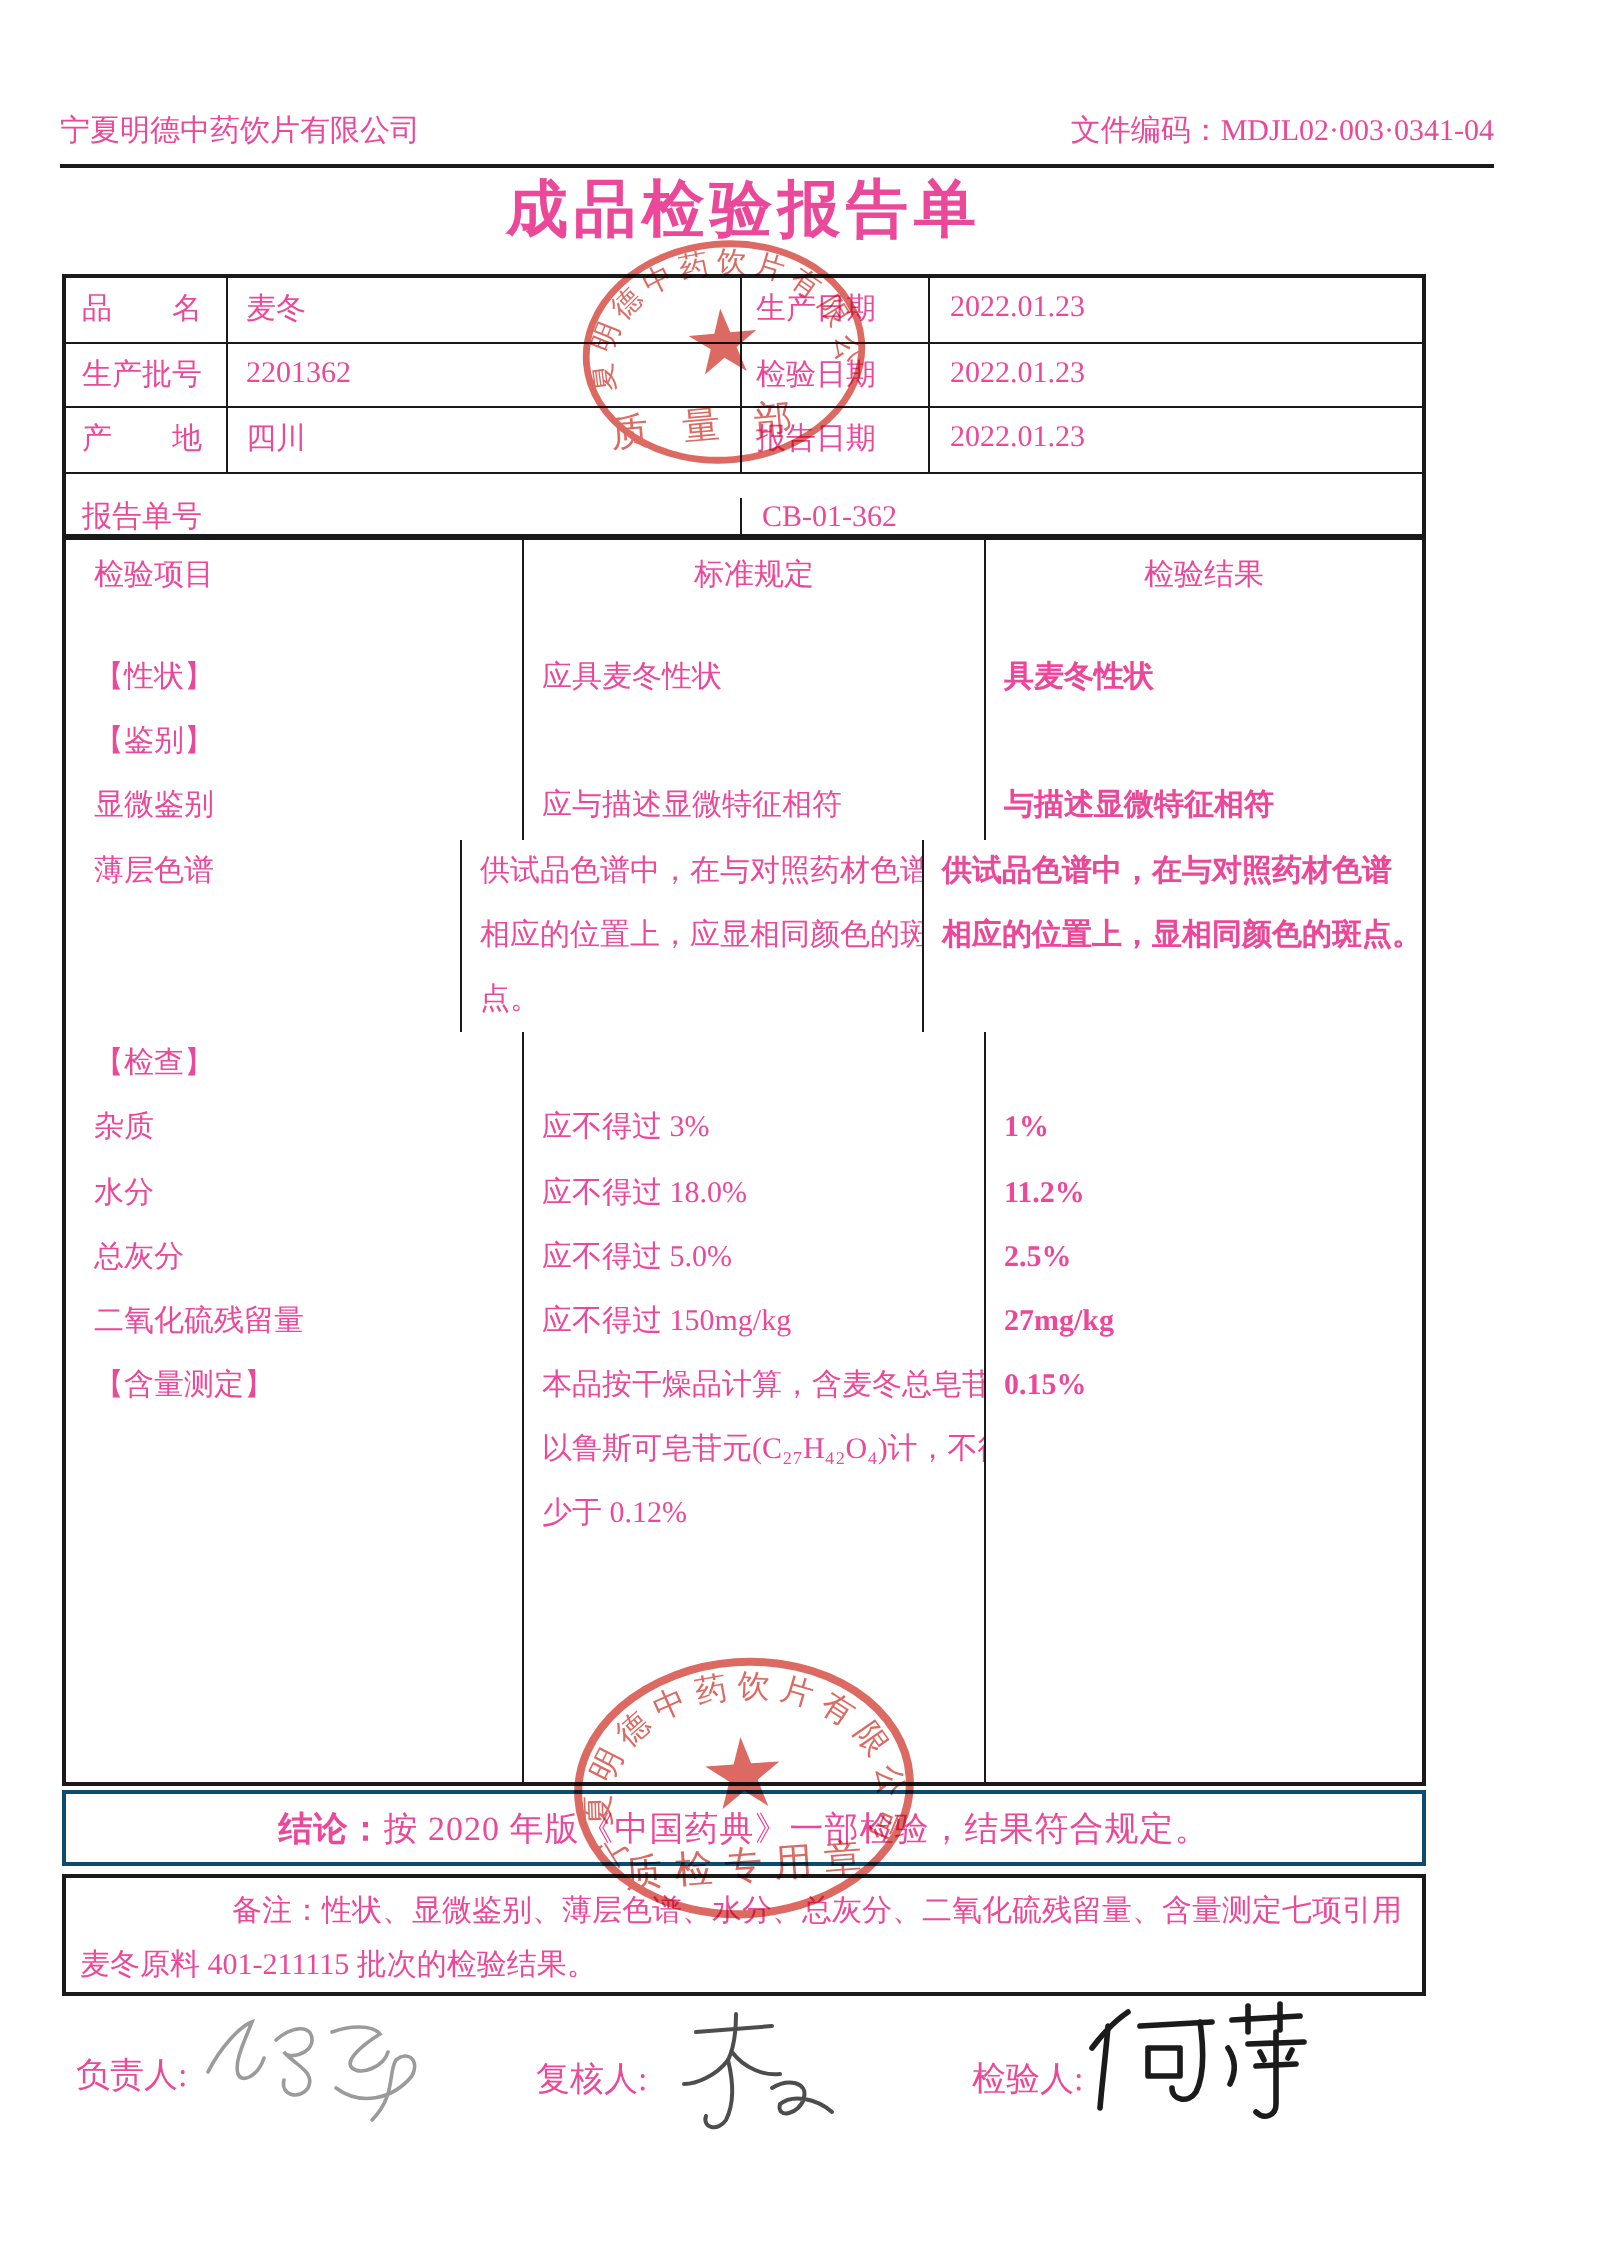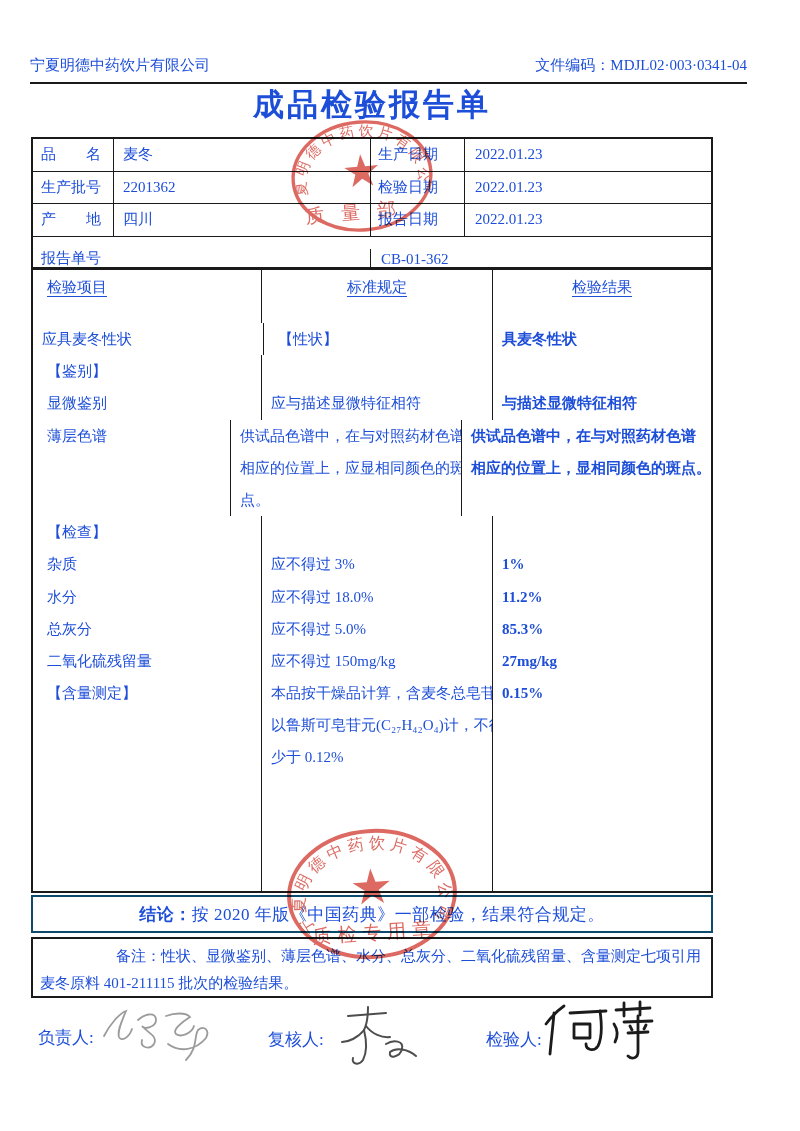--- a/index.html
+++ b/index.html
@@ -1,17 +1,17 @@
 <!DOCTYPE html>
 <html><head>
 <meta charset="utf-8">
 <style>
   html,body{margin:0;padding:0;background:#ffffff;}
   .page{position:relative;width:800px;height:1131px;background:#fff;overflow:hidden;
-        font-family:"Liberation Serif","DejaVu Serif",serif;color:#1d4ed8;}
+        font-family:"Liberation Serif","DejaVu Serif",serif;color:#ec4899;}
 
   
   .header{position:absolute;left:30px;top:56px;width:717px;display:flex;
           justify-content:space-between;align-items:flex-end;font-size:15px;
           padding-bottom:7px;border-bottom:2px solid #1a1a1a;}
   .doc-title{position:absolute;left:31px;top:84px;width:682px;text-align:center;
              font-size:31px;font-weight:bold;letter-spacing:3px;}
 
   
   .info-table{position:absolute;left:31px;top:137px;width:682px;
@@ -32,21 +32,21 @@
                 border:2px solid #1a1a1a;box-sizing:border-box;display:flex;flex-direction:column;}
   .rrow{display:flex;}
   .rcell{box-sizing:border-box;}
   .rc1{width:229px;border-right:1px solid #1a1a1a;}
   .rc2{width:231px;border-right:1px solid #1a1a1a;}
   .rc3{flex:1;}
   .rhead{height:54px;}
   .rhead .rcell{padding-top:9px;font-size:15px;}
   .rhead .rc1{padding-left:14px;}
   .rhead .rc2,.rhead .rc3{text-align:center;}
-  .hul{text-decoration:underline;text-underline-offset:4px;}
+  .hul{text-underline-offset:4px;}
   .rbody{display:flex;flex-direction:column;flex:1;}
   .line{height:32.2px;line-height:32.2px;font-size:15px;white-space:nowrap;overflow:hidden;}
   .rc1 .line{padding-left:14px;}
   .rc2 .line{padding-left:9px;}
   .rc3 .line{padding-left:9px;font-weight:bold;}
   .fillrow{flex:1;}
 
   
   .conclusion{position:absolute;left:31px;top:895px;width:682px;height:38px;
               border:2px solid #0c4a6e;box-sizing:border-box;display:flex;
@@ -103,25 +103,25 @@
   </div>
 
   <div class="result-table">
     <div class="rrow rhead">
       <div class="rcell rc1"><span class="hul">检验项目</span></div>
       <div class="rcell rc2"><span class="hul">标准规定</span></div>
       <div class="rcell rc3"><span class="hul">检验结果</span></div>
     </div>
     <div class="rbody">
         <div class="rrow">
+          <div class="rcell rc1">
+            <div class="line">【性状】</div>
+          </div>
           <div class="rcell rc2">
             <div class="line">应具麦冬性状</div>
-          </div>
-          <div class="rcell rc1">
-            <div class="line">【性状】</div>
           </div>
           <div class="rcell rc3">
             <div class="line">具麦冬性状</div>
           </div>
         </div>
         <div class="rrow">
           <div class="rcell rc1">
             <div class="line">【鉴别】</div>
           </div>
           <div class="rcell rc2"></div>
@@ -182,21 +182,21 @@
           </div>
         </div>
         <div class="rrow">
           <div class="rcell rc1">
             <div class="line">总灰分</div>
           </div>
           <div class="rcell rc2">
             <div class="line">应不得过 5.0%</div>
           </div>
           <div class="rcell rc3">
-            <div class="line">85.3%</div>
+            <div class="line">2.5%</div>
           </div>
         </div>
         <div class="rrow">
           <div class="rcell rc1">
             <div class="line">二氧化硫残留量</div>
           </div>
           <div class="rcell rc2">
             <div class="line">应不得过 150mg/kg</div>
           </div>
           <div class="rcell rc3">

